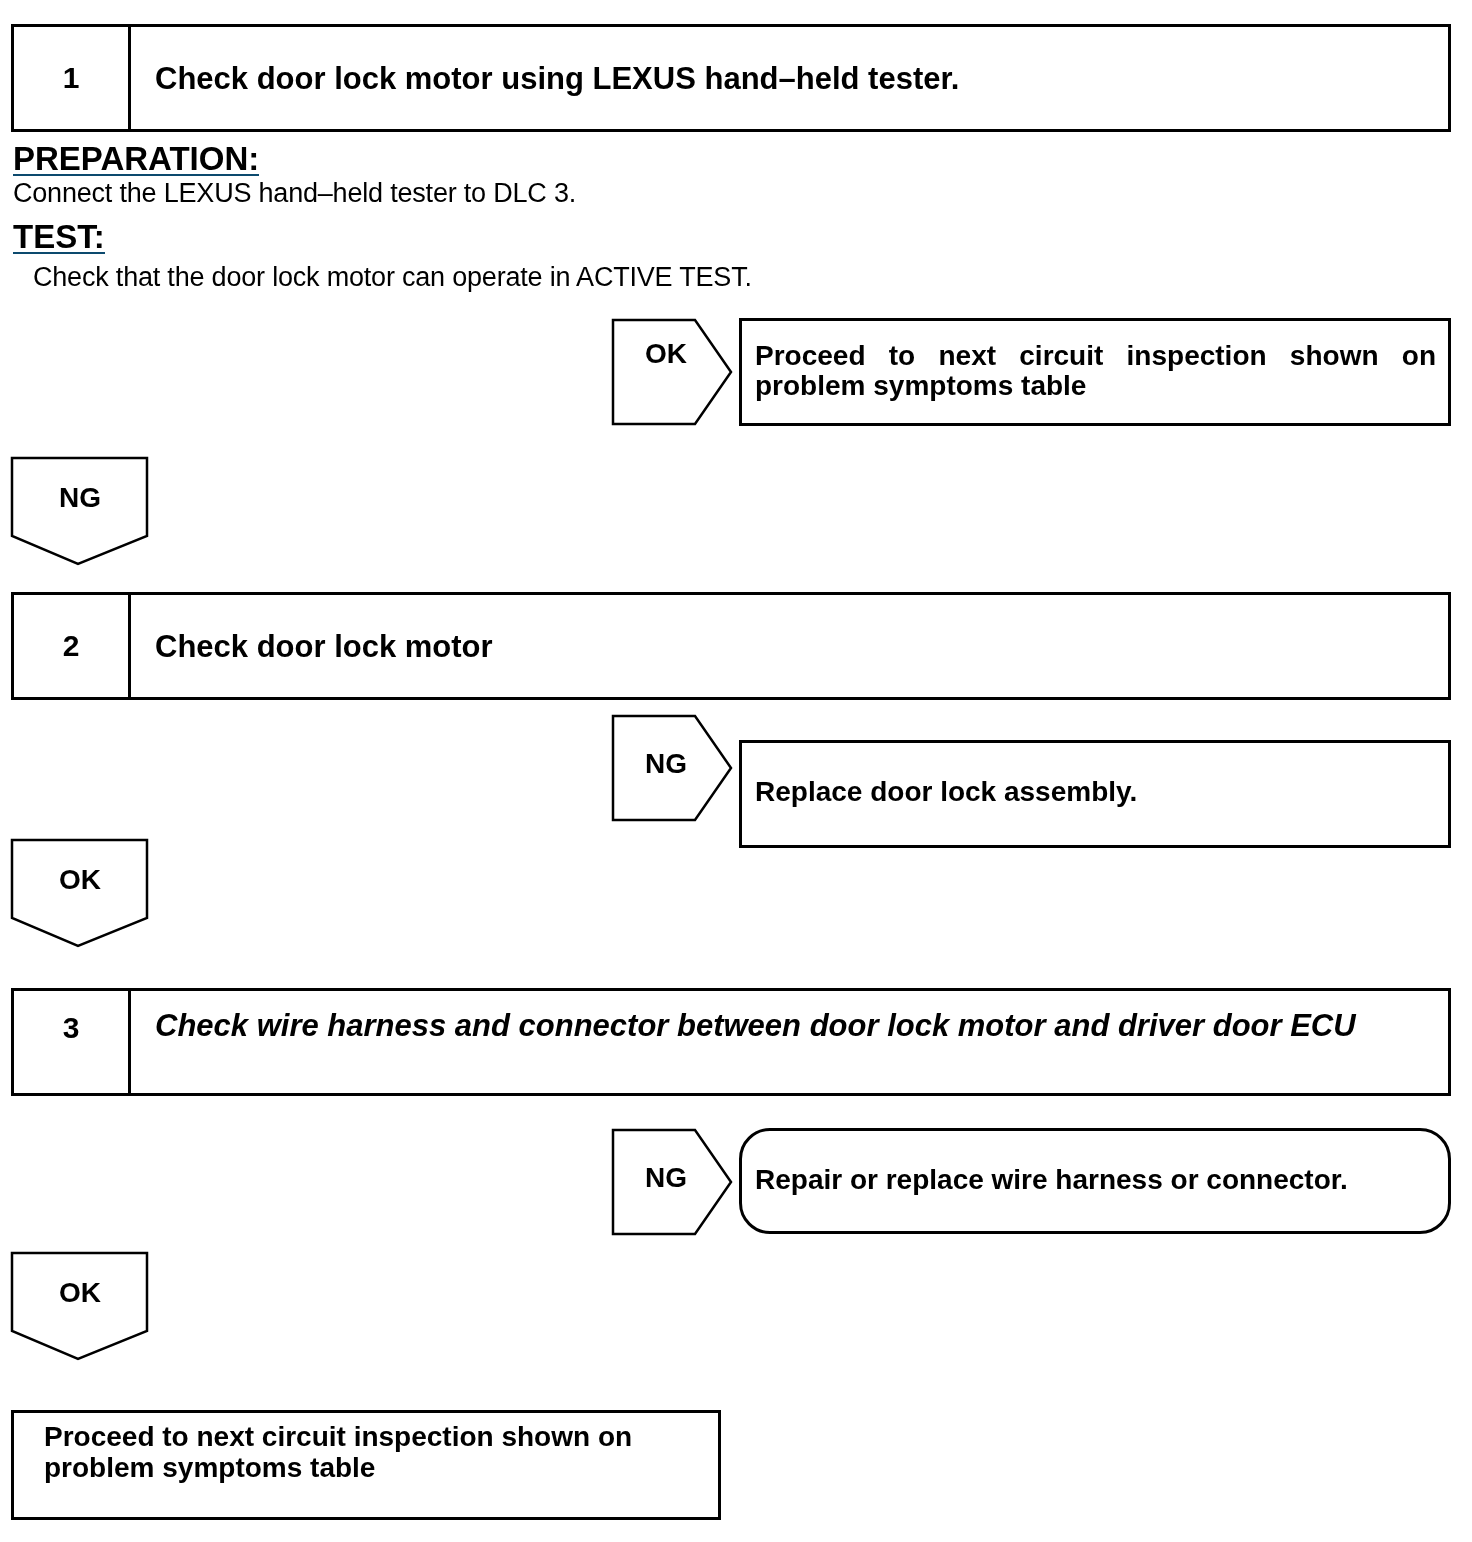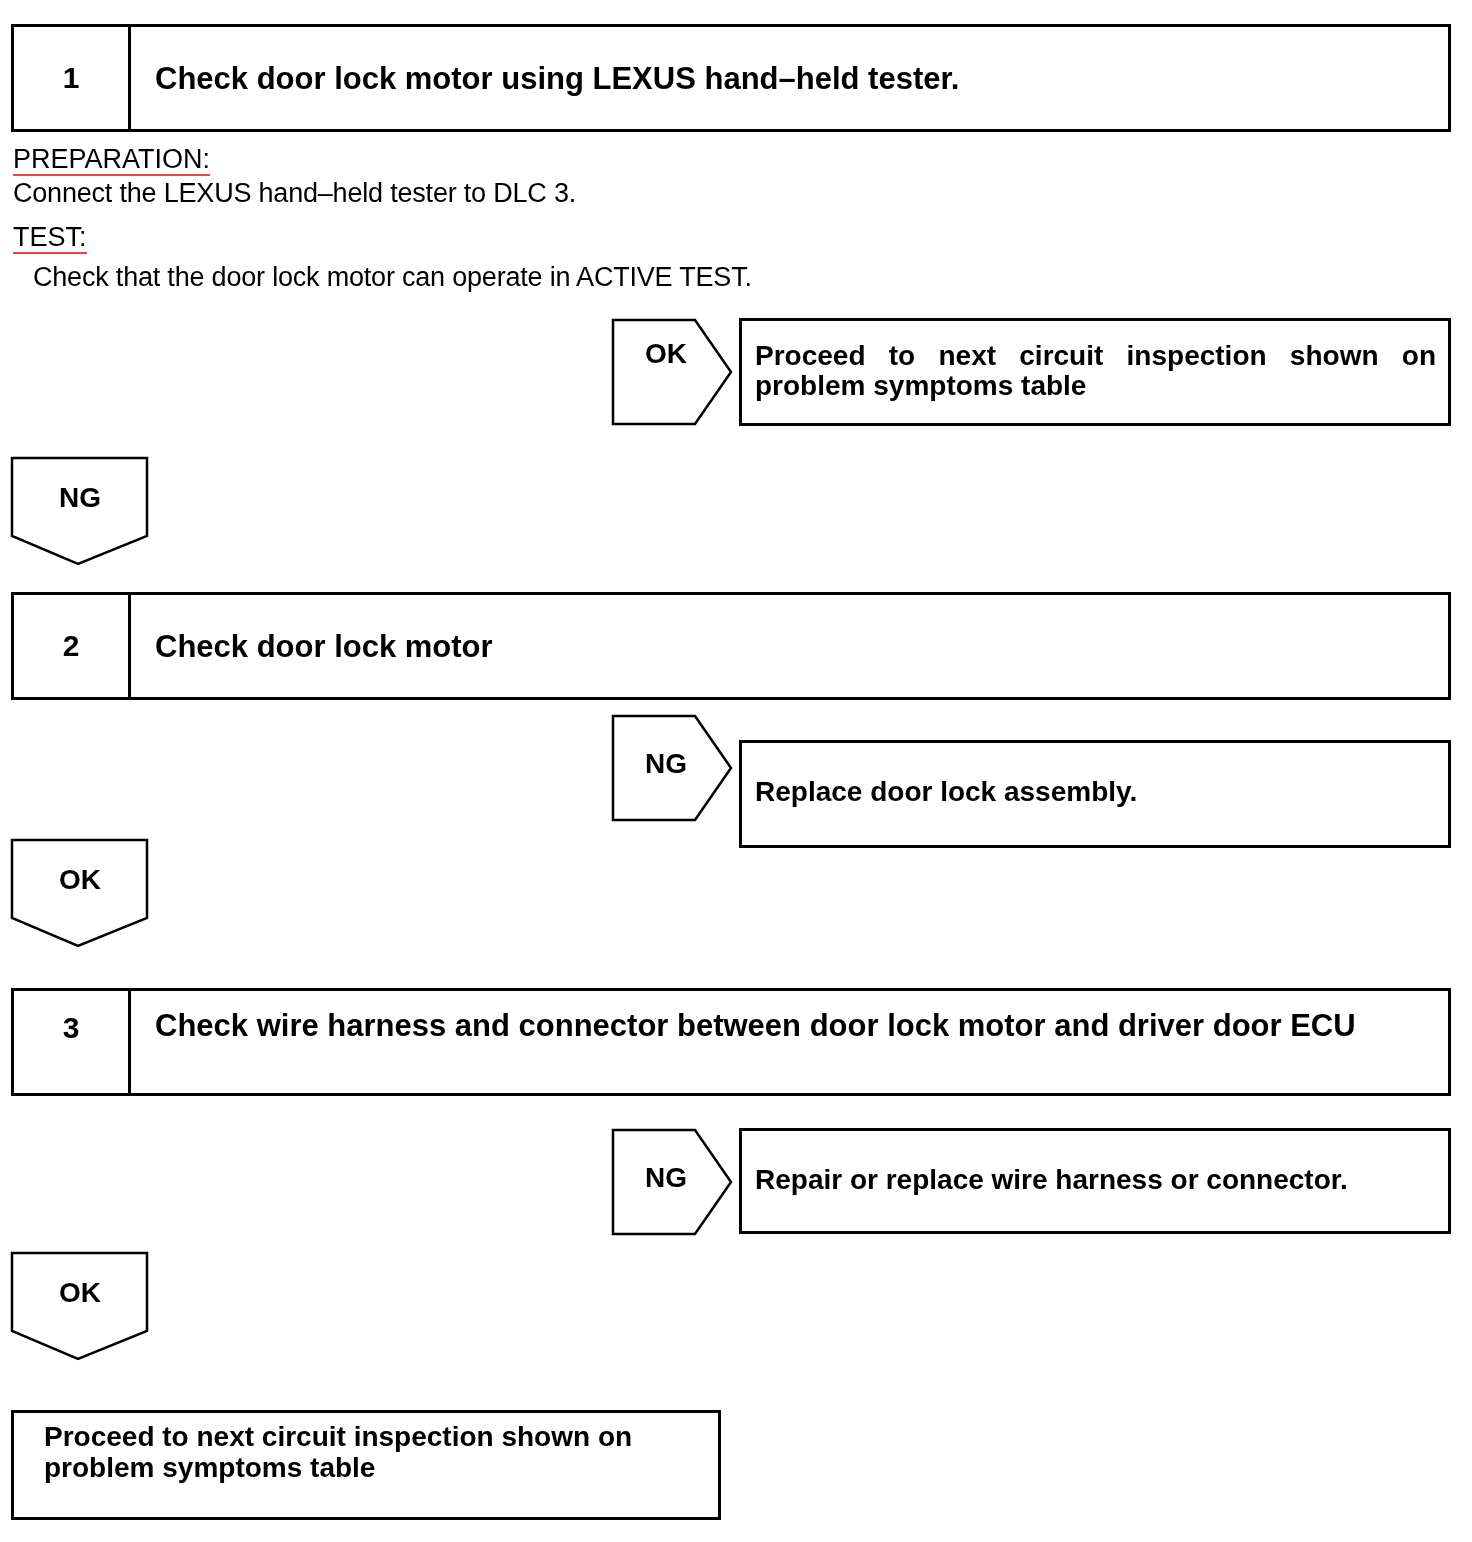--- a/index.html
+++ b/index.html
@@ -6,24 +6,24 @@
     body { width: 1472px; height: 1542px; position: relative; overflow: hidden;
            font-family: "Liberation Sans", sans-serif; color: #000; }
     .abs { position: absolute; box-sizing: border-box; }
 
     
     .step-box { border: 3px solid #000; display: flex; }
     .step-num { width: 114px; border-right: 3px solid #000; display: flex; align-items: center;
                 justify-content: center; font-weight: bold; font-size: 30px; }
     .step-title { flex: 1; font-weight: bold; font-size: 31px; padding-left: 12px;
                   display: flex; align-items: center; line-height: 33px; margin-left: 12px; }
-    .step-title.top { align-items: flex-start; padding-top: 18px; }
+    .step-title.top { align-items: flex-start; padding-top: 18px; font-style: italic; }
 
     
-    .label { font-weight: normal; font-size: 27px; border-bottom: 2px solid #ef4444; line-height: 30px; }
+    .label { font-weight: bold; font-size: 33px; border-bottom: 2px solid #0c4a6e; line-height: 30px; }
     .plain { font-size: 27px; line-height: 30px; letter-spacing: -0.2px; }
 
     
     .rarrow { width: 122px; height: 108px; }
     .rarrow svg { position: absolute; left: 0; top: 0; }
     .rarrow .txt { position: absolute; left: 0; width: 110px; top: 20px; text-align: center;
                    font-weight: bold; font-size: 28px; }
 
     
     .result-box { border: 3px solid #000; font-weight: bold; font-size: 28px; line-height: 30px;
@@ -91,21 +91,21 @@
   <div class="step-num" style="align-items:flex-start; padding-top:20px;">3</div>
   <div class="step-title top" style="padding-right:80px;">Check wire harness and connector between door lock motor and driver door ECU</div>
 </div>
 
 <div class="abs rarrow" style="left:611px; top:1128px;">
   <svg width="122" height="108">
     <polygon points="2,2 84,2 120,54 84,106 2,106" fill="#fff" stroke="#000" stroke-width="2.5"></polygon>
   </svg>
   <div class="txt" style="top:34px;">NG</div>
 </div>
-<div class="abs result-box" style="left:739px; top:1128px; width:712px; height:106px; padding-top:34px;">Repair or replace wire harness or connector.</div>
+<div class="abs result-box" style="left:739px; top:1128px; width:712px; height:106px; padding-top:34px;border-radius:31px;">Repair or replace wire harness or connector.</div>
 
 <div class="abs darrow" style="left:10px; top:1251px;">
   <svg width="140" height="110">
     <polygon points="2,2 137,2 137,80 68,108 2,80" fill="#fff" stroke="#000" stroke-width="2.5"></polygon>
   </svg>
   <div class="txt">OK</div>
 </div>
 
 <div class="abs final-box" style="left:11px; top:1410px; width:710px; height:110px; padding-left:30px;">Proceed to next circuit inspection shown on problem symptoms table</div>
 

